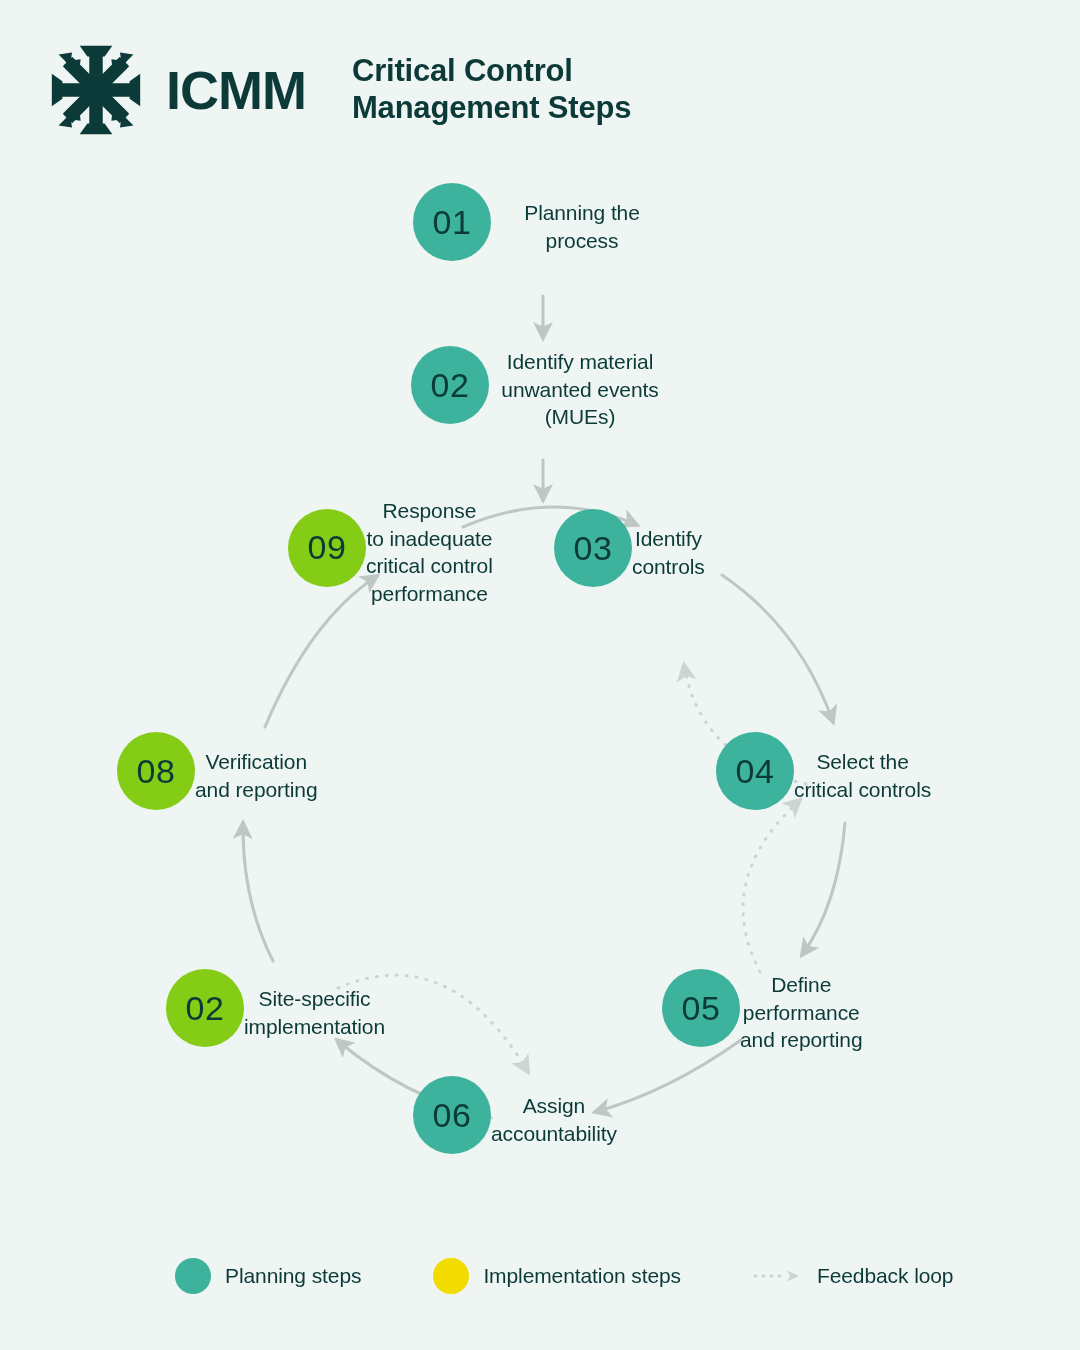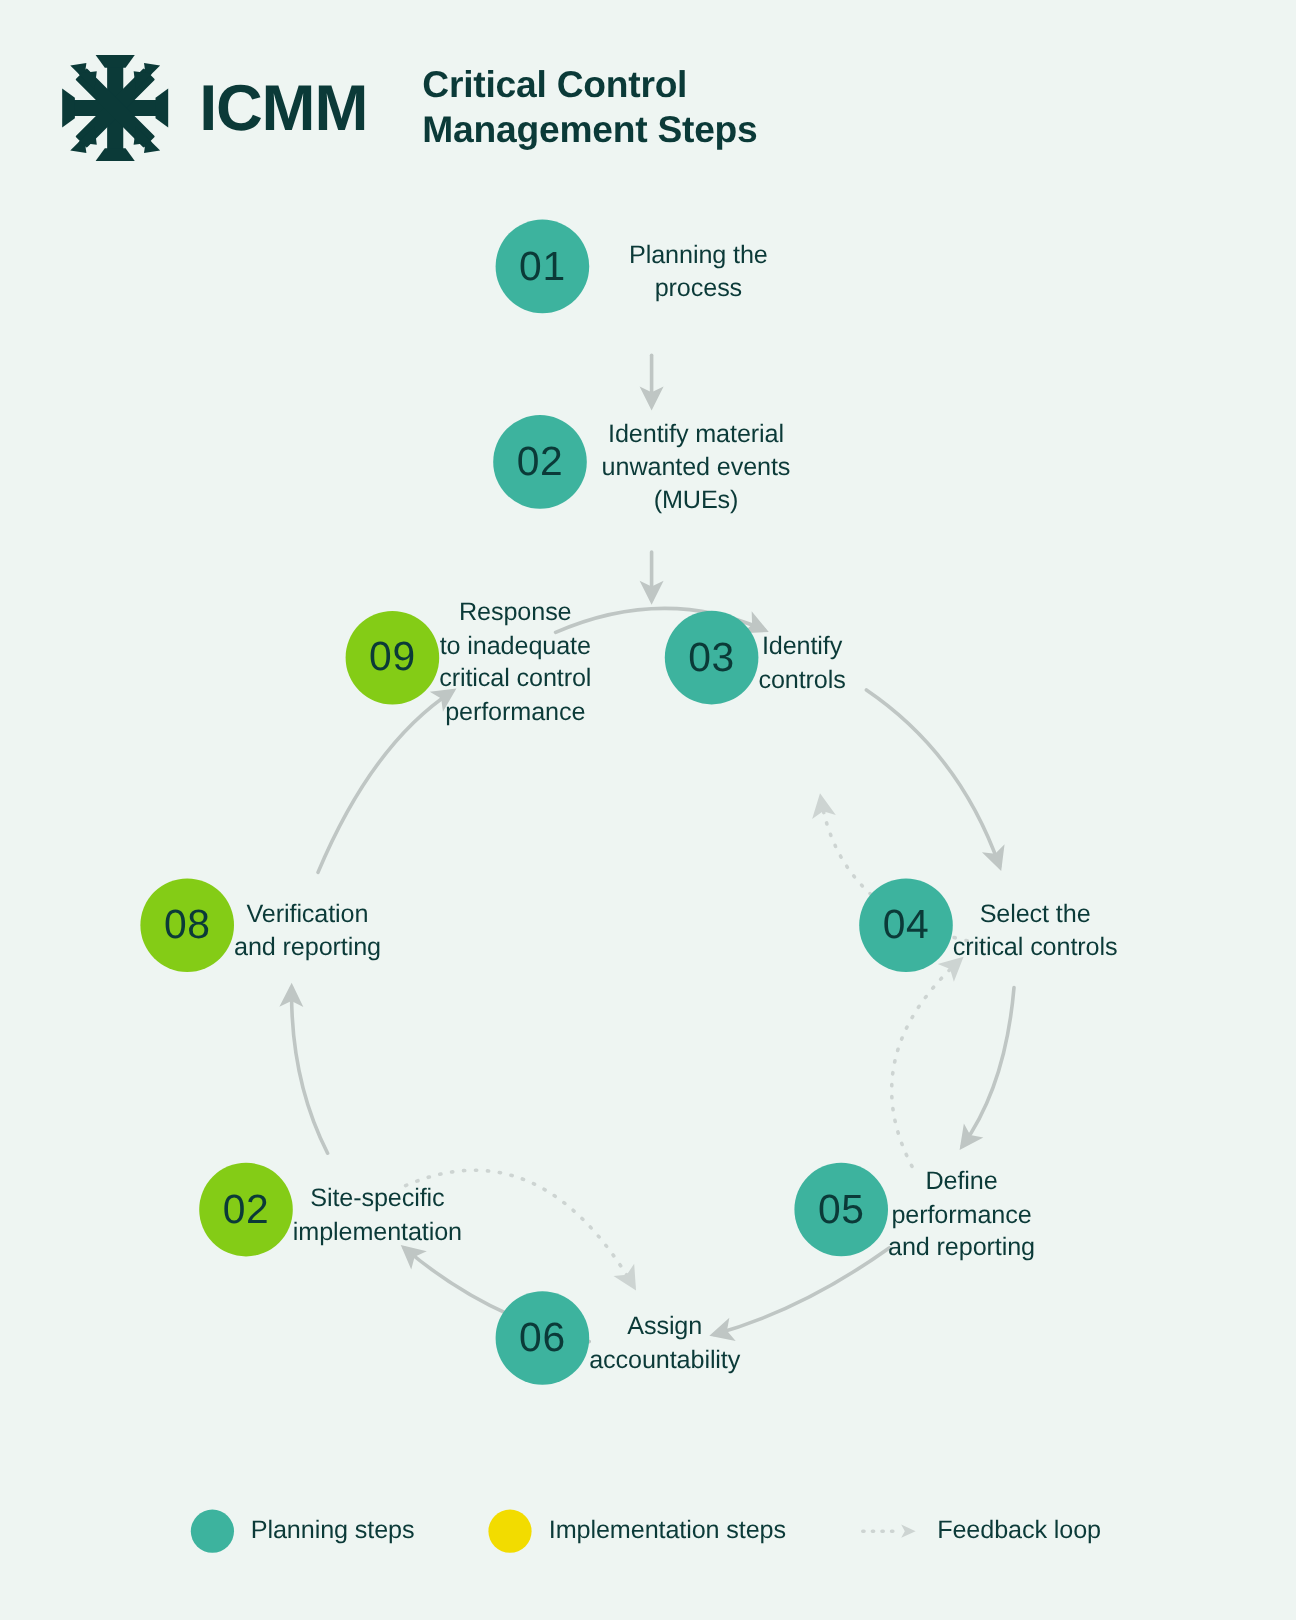--- a/index.html
+++ b/index.html
@@ -99,25 +99,25 @@
     line-height: 1.32;
     text-align: center;
     color: #0B3A38;
     white-space: pre-line;
     letter-spacing: -0.1px;
   }
 
   
   .legend {
     position: absolute;
-    left: 159px;
+    left: 175px;
     top: 1258px;
     display: flex;
     align-items: center;
-    gap: 0;
+    gap: 10px;
   }
   .legend-item {
     display: flex;
     align-items: center;
     gap: 14px;
   }
   .legend-item + .legend-item { margin-left: 62px; }
   .legend-swatch {
     width: 36px;
     height: 36px;

